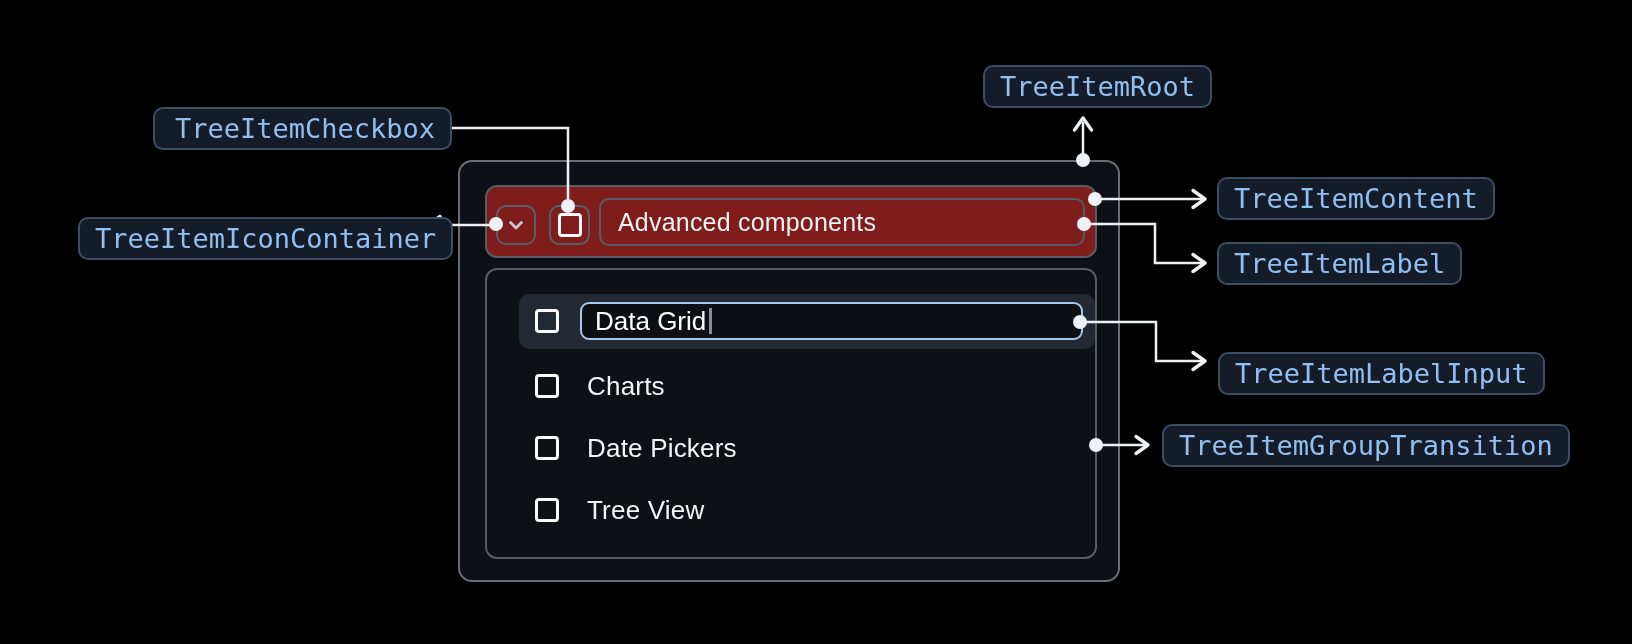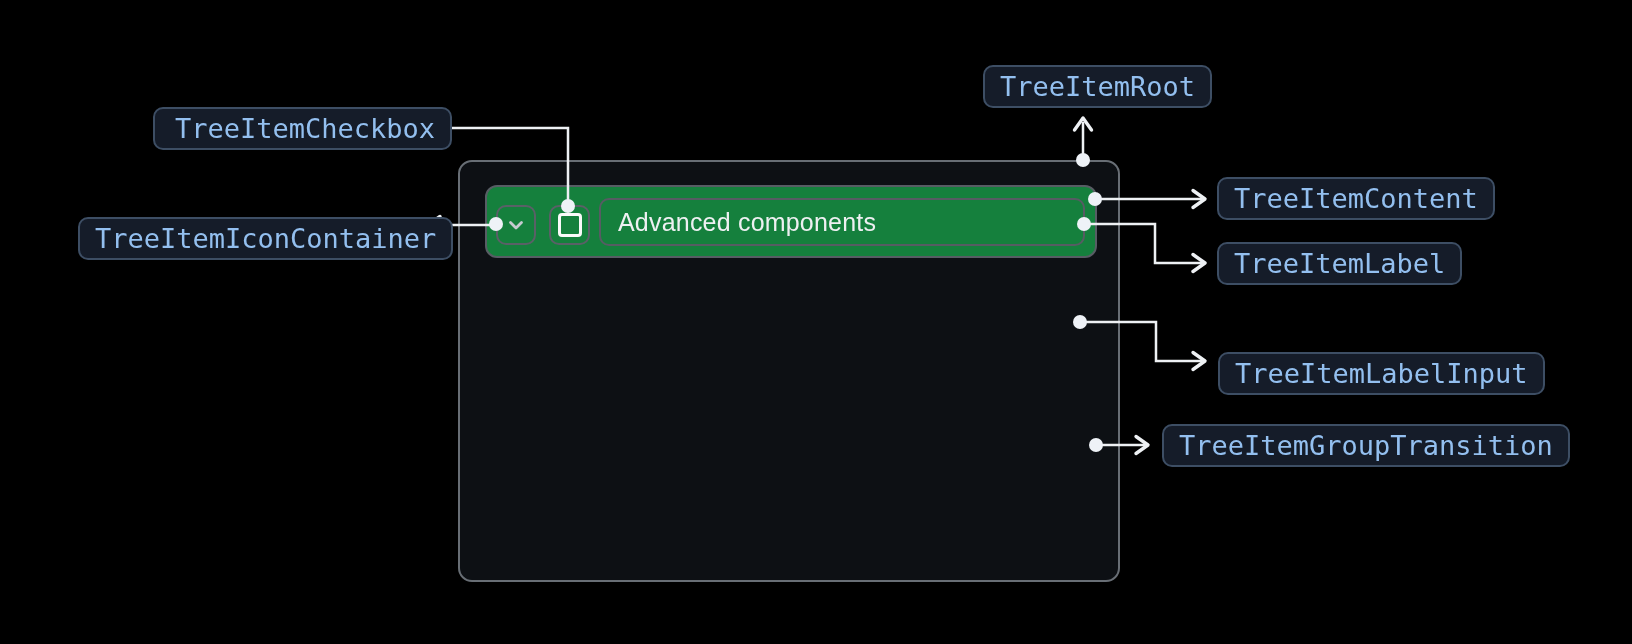--- a/index.html
+++ b/index.html
@@ -9,21 +9,21 @@
   }
   
   .connectors{position:absolute;left:0;top:0;width:1632px;height:644px;pointer-events:none;z-index:5;}
   
   .root-panel{
     position:absolute;left:458px;top:160px;width:662px;height:422px;
     background:#0d1014;border:2px solid #686e75;border-radius:14px;box-sizing:border-box;z-index:1;
   }
   .content-row{
     position:absolute;left:25px;top:23px;width:612px;height:73px;
-    border:2px solid #575d64;border-radius:12px;box-sizing:border-box;background:#15803d;text-align:right;
+    border:2px solid #575d64;border-radius:12px;box-sizing:border-box;background:#7f1d1d;text-align:right;
   }
   .icon-container{
     position:absolute;left:9px;top:18px;width:40px;height:40px;
     border:2px solid #5a6067;border-radius:10px;box-sizing:border-box;
     display:flex;align-items:center;justify-content:center;background:transparent;
   }
   .checkbox-container{
     position:absolute;left:62px;top:18px;width:41px;height:40px;
     border:2px solid #5a6067;border-radius:10px;box-sizing:border-box;
     display:flex;align-items:center;justify-content:center;
@@ -87,20 +87,44 @@
         </svg>
       </div>
       <div class="checkbox-container">
         <span class="cb"></span>
       </div>
       <div class="label-box">
         <span>Advanced components</span>
       </div>
     </div>
 
+    <div class="group-box">
+
+      <div class="row-selected">
+        <span class="cb"></span>
+        <div class="label-input">
+          <span>Data Grid</span>
+          <span class="cursor"></span>
+        </div>
+      </div>
+
+      <div class="tree-row row-1">
+        <span class="cb"></span>
+        <span class="row-label">Charts</span>
+      </div>
+      <div class="tree-row row-2">
+        <span class="cb"></span>
+        <span class="row-label">Date Pickers</span>
+      </div>
+      <div class="tree-row row-3">
+        <span class="cb"></span>
+        <span class="row-label">Tree View</span>
+      </div>
+
+    </div>
   </div>
 
   <svg class="connectors" viewBox="0 0 1632 644">
     <g fill="none" stroke="#eef1f4" stroke-width="2.5">
       <path d="M568,206 L568,128 L429,128"></path>
       <path d="M496,225 L431,225"></path>
       <path d="M1083,160 L1083,122"></path>
       <path d="M1095,199 L1202,199"></path>
       <path d="M1085,224 L1155,224 L1155,263 L1202,263"></path>
       <path d="M1080,322 L1156,322 L1156,361 L1202,361"></path>

